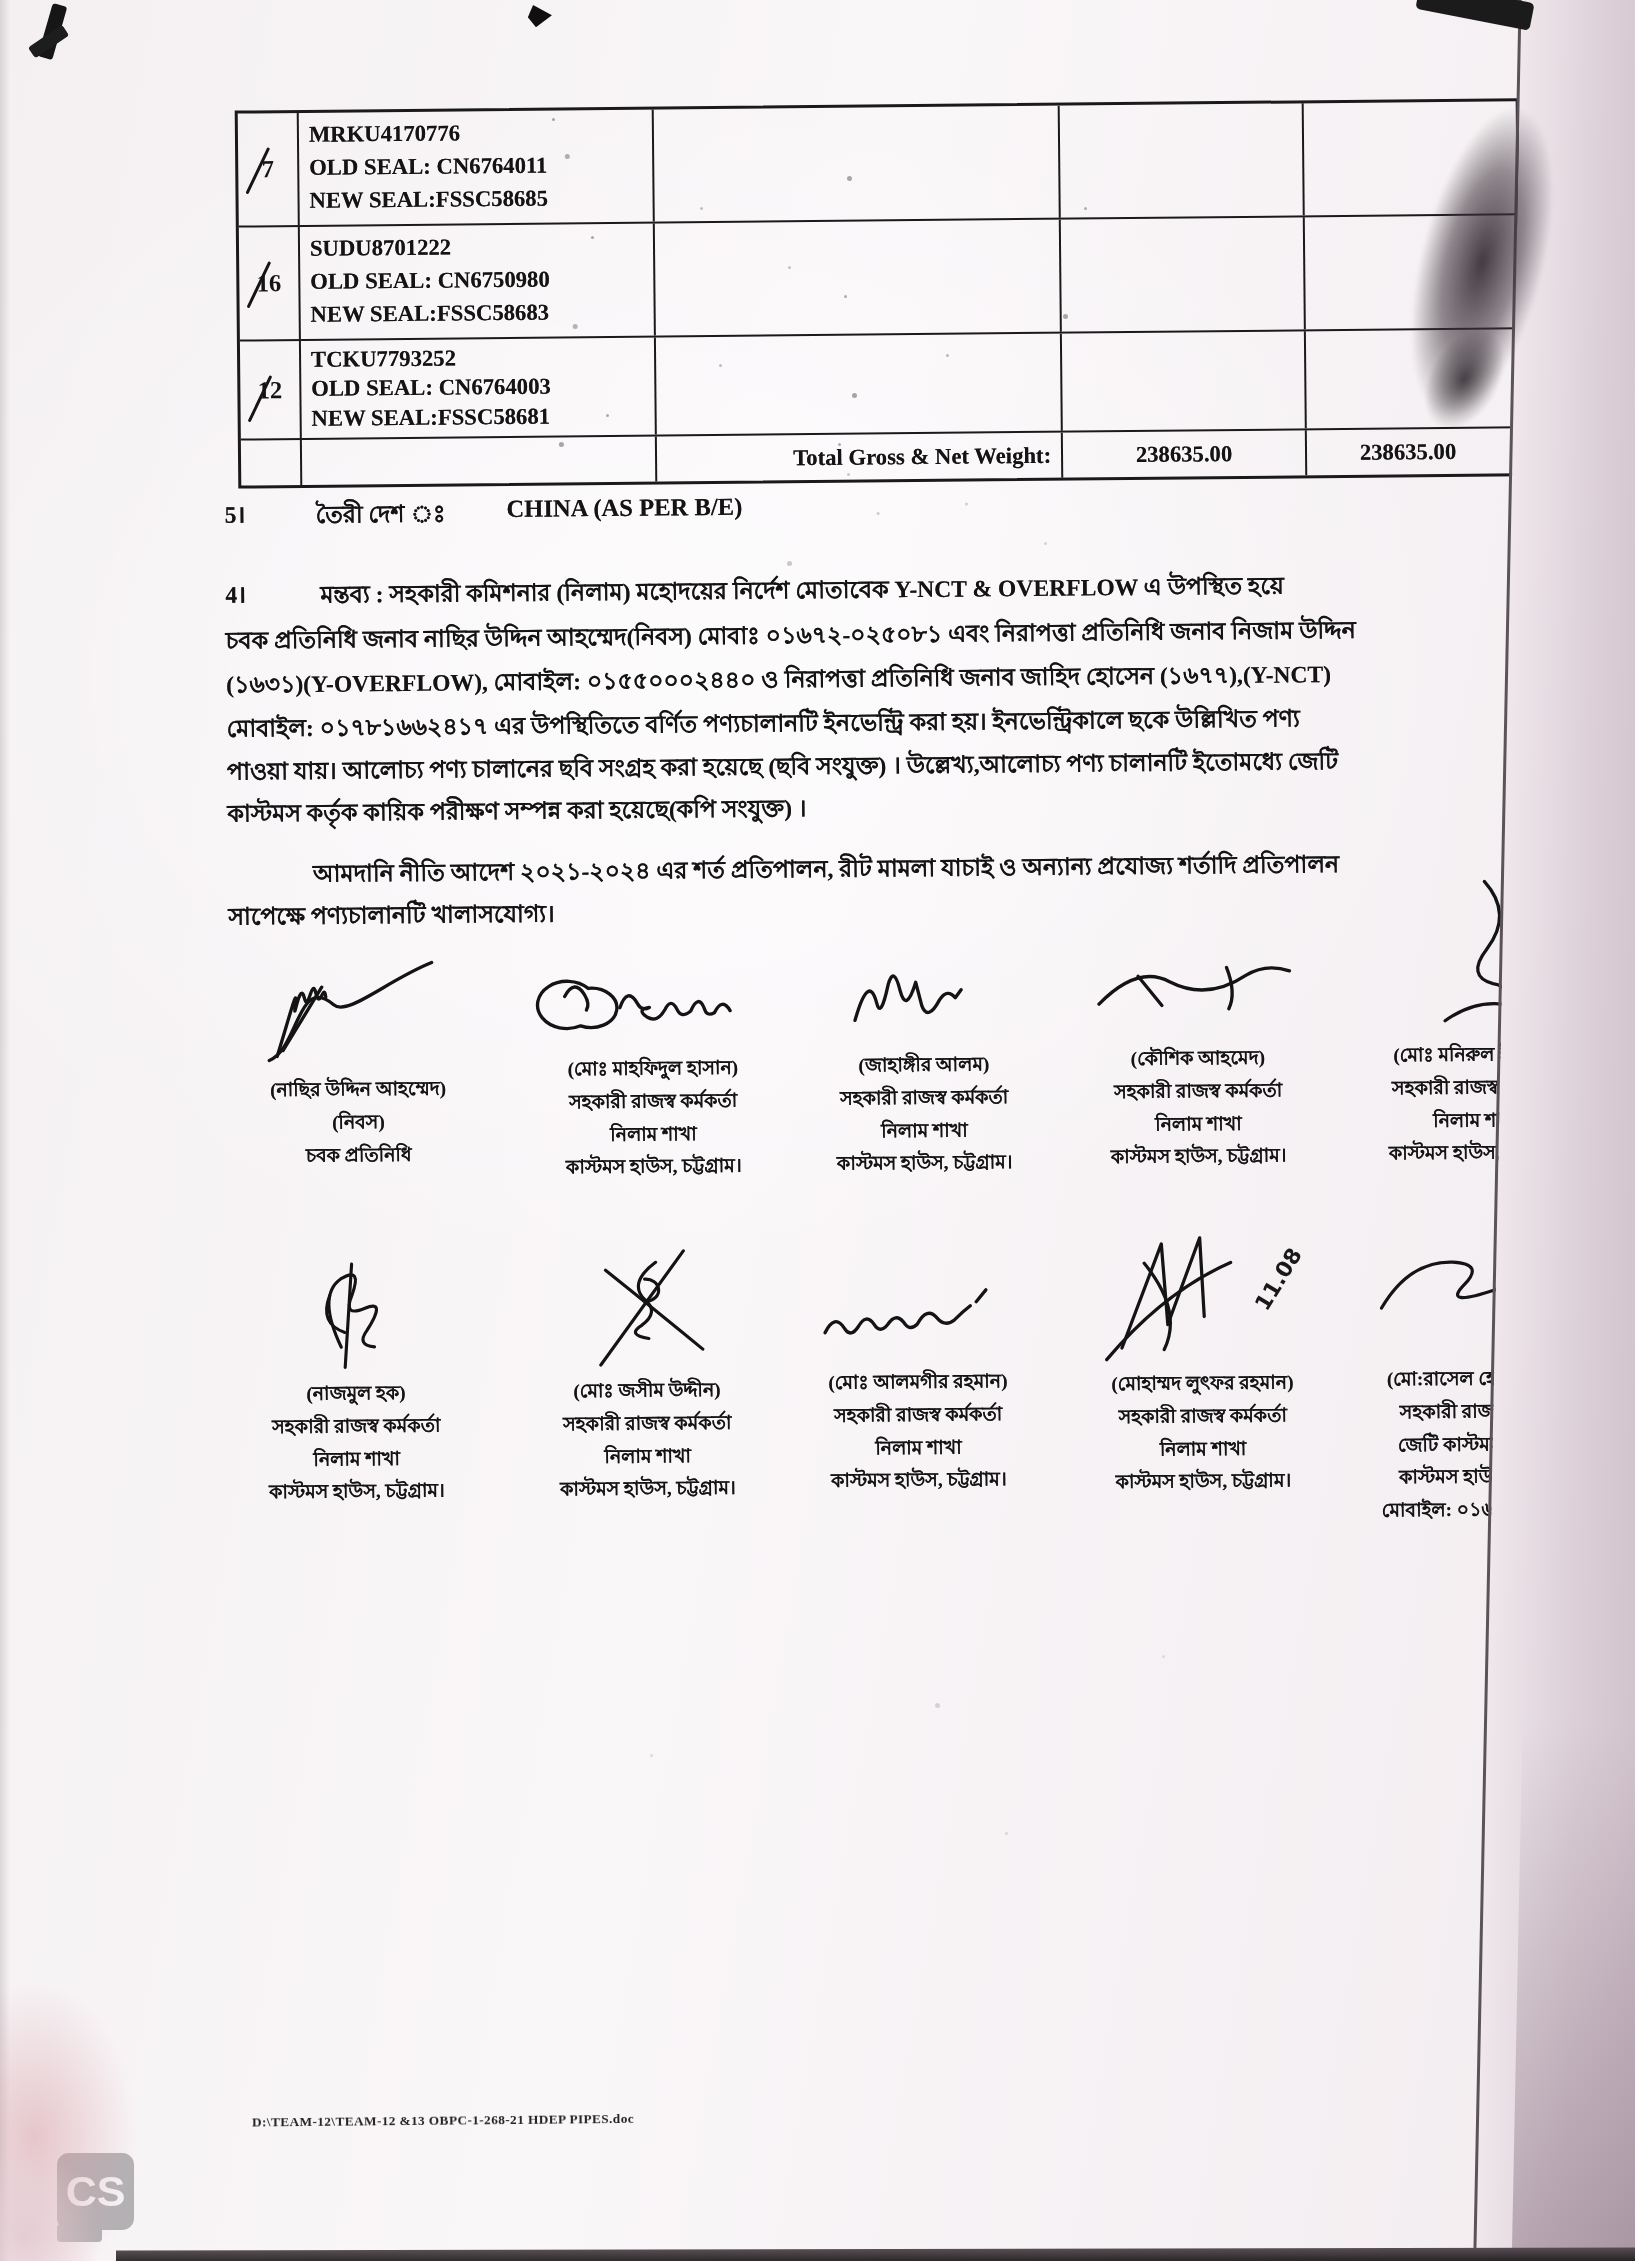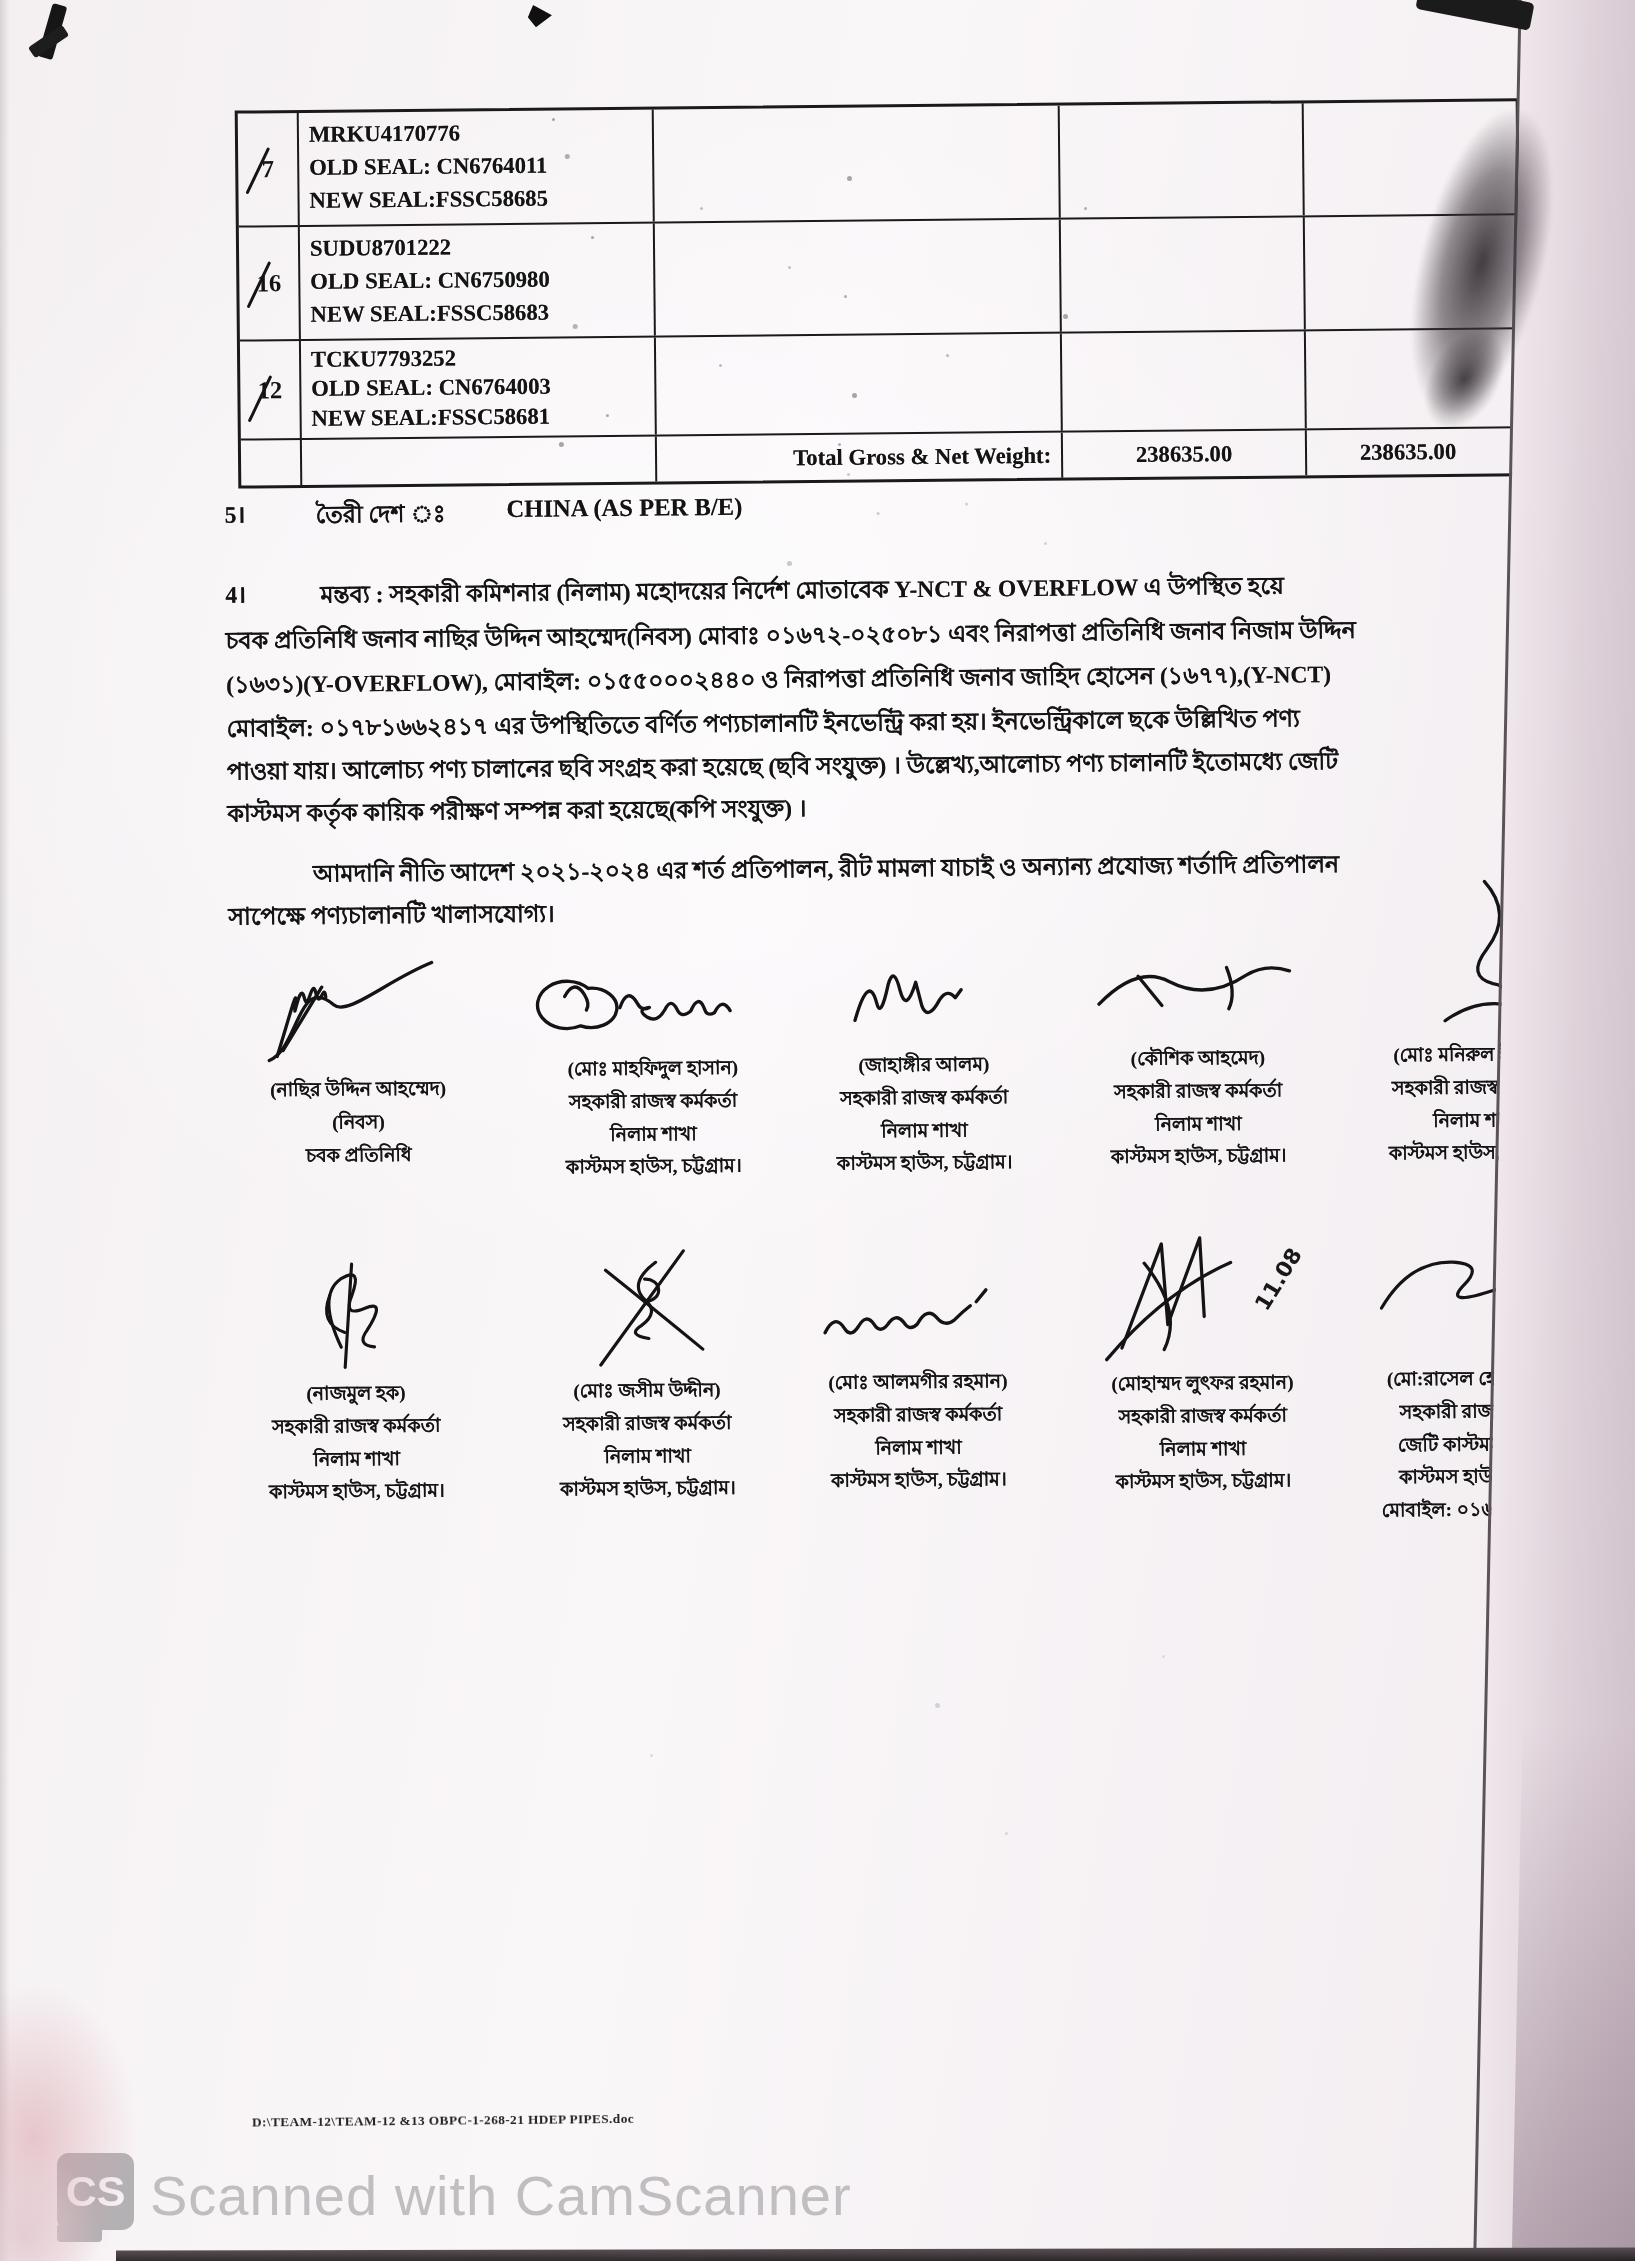--- a/index.html
+++ b/index.html
@@ -308,21 +308,20 @@
       <div class="sig-line">মোবাইল: ০১৬১৩৫৪২৩৩৭</div>
     </div>
 
     <div id="footer-path">D:\TEAM-12\TEAM-12 &amp;13 OBPC-1-268-21 HDEP PIPES.doc</div>
   </div>
 
   <div id="cs-logo">
     <span>CS</span>
   </div>
   <div id="cs-tab"></div>
-  <div id="wm-text">Scanned with CamScanner</div>
 
   <div class="artifact" id="right-strip"></div>
   <div class="artifact" id="right-strip-shade"></div>
   <div class="artifact" id="mark-tr"></div>
   <div class="artifact" id="smudge-right"></div>
   <div class="artifact" id="smudge-right2"></div>
   <div class="artifact" id="bottom-strip"></div>
   <div class="artifact" id="finger"></div>
   <div class="artifact" id="finger2"></div>
 </div>

